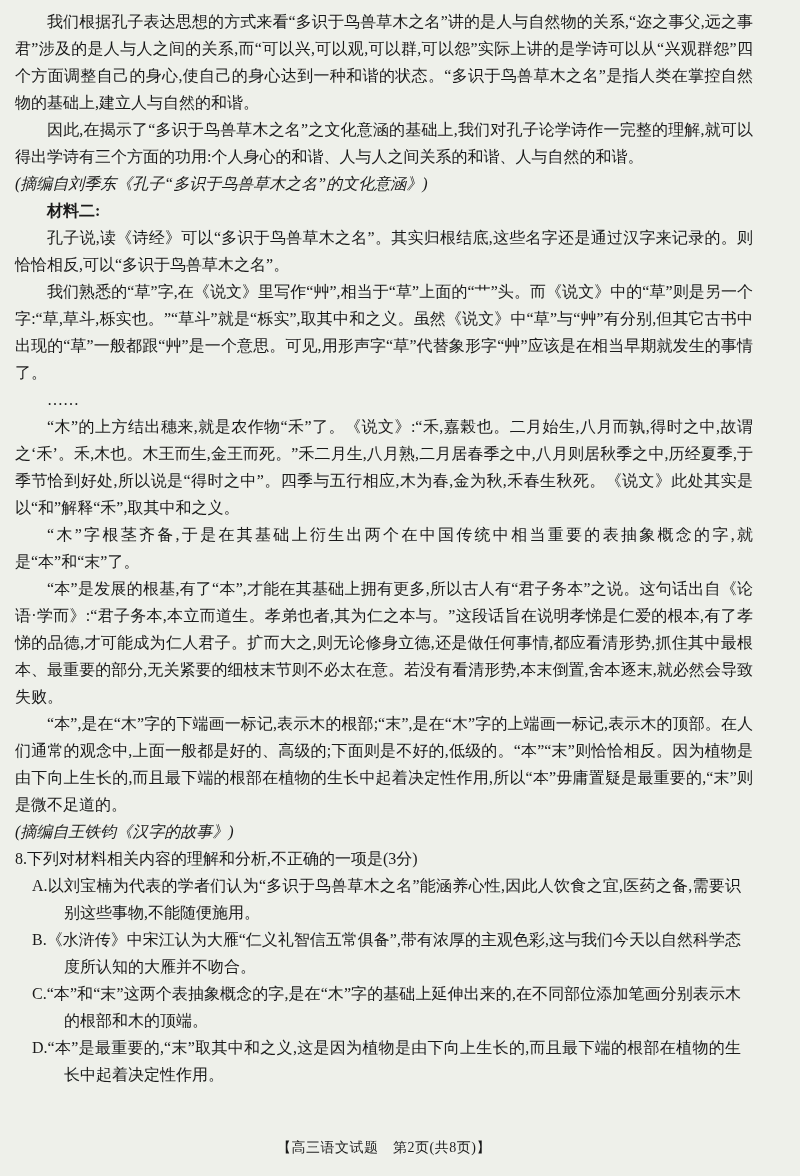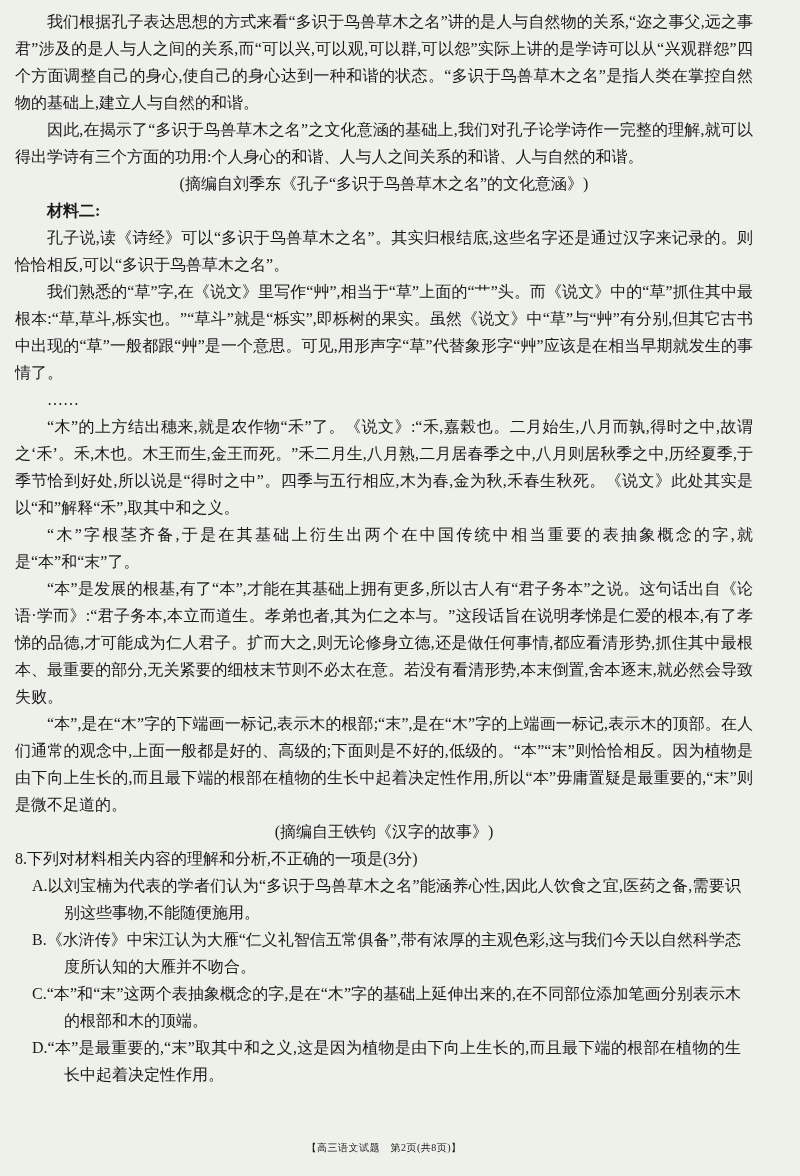--- a/index.html
+++ b/index.html
@@ -18,54 +18,54 @@
     width: 768px;
     height: 1176px;
     padding: 8px 15px 0 15px;
     box-sizing: border-box;
   }
   .para {
     margin: 0;
     text-align: justify;
   }
   .indent { text-indent: 2em; }
-  .attribution { text-align: center; text-indent: 0; }
+  .attribution { text-align: left; text-indent: 0; font-style: italic; }
   .m2-heading { font-weight: bold; text-indent: 2em; }
   .option {
     margin: 0 12px 0 17px;
     padding-left: 2em;
     text-indent: -2em;
     text-align: justify;
   }
   .page-footer {
     position: absolute;
     left: 0;
     bottom: 15px;
     width: 100%;
     text-align: center;
-    font-size: 10px;
+    font-size: 14px;
     letter-spacing: 0.5px;
     color: #1a1a1a;
   }
 </style>
 </head>
 <body>
 
 <div class="page">
 
   <section>
     <p class="para indent">我们根据孔子表达思想的方式来看“多识于鸟兽草木之名”讲的是人与自然物的关系,“迩之事父,远之事君”涉及的是人与人之间的关系,而“可以兴,可以观,可以群,可以怨”实际上讲的是学诗可以从“兴观群怨”四个方面调整自己的身心,使自己的身心达到一种和谐的状态。“多识于鸟兽草木之名”是指人类在掌控自然物的基础上,建立人与自然的和谐。</p>
     <p class="para indent">因此,在揭示了“多识于鸟兽草木之名”之文化意涵的基础上,我们对孔子论学诗作一完整的理解,就可以得出学诗有三个方面的功用:个人身心的和谐、人与人之间关系的和谐、人与自然的和谐。</p>
     <p class="para attribution">(摘编自刘季东《孔子“多识于鸟兽草木之名”的文化意涵》)</p>
   </section>
 
   <section>
     <p class="para m2-heading">材料二:</p>
     <p class="para indent">孔子说,读《诗经》可以“多识于鸟兽草木之名”。其实归根结底,这些名字还是通过汉字来记录的。则恰恰相反,可以“多识于鸟兽草木之名”。</p>
-    <p class="para indent">我们熟悉的“草”字,在《说文》里写作“艸”,相当于“草”上面的“艹”头。而《说文》中的“草”抓住其中最根本:“草,草斗,栎实也。”“草斗”就是“栎实”,即栎树的果实。虽然《说文》中“草”与“艸”有分别,但其它古书中出现的“草”一般都跟“艸”是一个意思。可见,用形声字“草”代替象形字“艸”应该是在相当早期就发生的事情了。</p>
+    <p class="para indent">我们熟悉的“草”字,在《说文》里写作“艸”,相当于“草”上面的“艹”头。而《说文》中的“草”则是另一个字:“草,草斗,栎实也。”“草斗”就是“栎实”,取其中和之义。虽然《说文》中“草”与“艸”有分别,但其它古书中出现的“草”一般都跟“艸”是一个意思。可见,用形声字“草”代替象形字“艸”应该是在相当早期就发生的事情了。</p>
     <p class="para indent">……</p>
     <p class="para indent">“木”的上方结出穗来,就是农作物“禾”了。《说文》:“禾,嘉榖也。二月始生,八月而孰,得时之中,故谓之‘禾’。禾,木也。木王而生,金王而死。”禾二月生,八月熟,二月居春季之中,八月则居秋季之中,历经夏季,于季节恰到好处,所以说是“得时之中”。四季与五行相应,木为春,金为秋,禾春生秋死。《说文》此处其实是以“和”解释“禾”,取其中和之义。</p>
     <p class="para indent">“木”字根茎齐备,于是在其基础上衍生出两个在中国传统中相当重要的表抽象概念的字,就是“本”和“末”了。</p>
     <p class="para indent">“本”是发展的根基,有了“本”,才能在其基础上拥有更多,所以古人有“君子务本”之说。这句话出自《论语·学而》:“君子务本,本立而道生。孝弟也者,其为仁之本与。”这段话旨在说明孝悌是仁爱的根本,有了孝悌的品德,才可能成为仁人君子。扩而大之,则无论修身立德,还是做任何事情,都应看清形势,抓住其中最根本、最重要的部分,无关紧要的细枝末节则不必太在意。若没有看清形势,本末倒置,舍本逐末,就必然会导致失败。</p>
     <p class="para indent">“本”,是在“木”字的下端画一标记,表示木的根部;“末”,是在“木”字的上端画一标记,表示木的顶部。在人们通常的观念中,上面一般都是好的、高级的;下面则是不好的,低级的。“本”“末”则恰恰相反。因为植物是由下向上生长的,而且最下端的根部在植物的生长中起着决定性作用,所以“本”毋庸置疑是最重要的,“末”则是微不足道的。</p>
     <p class="para attribution">(摘编自王铁钧《汉字的故事》)</p>
   </section>
 
   <section>
     <p class="para">8.下列对材料相关内容的理解和分析,不正确的一项是(3分)</p>

